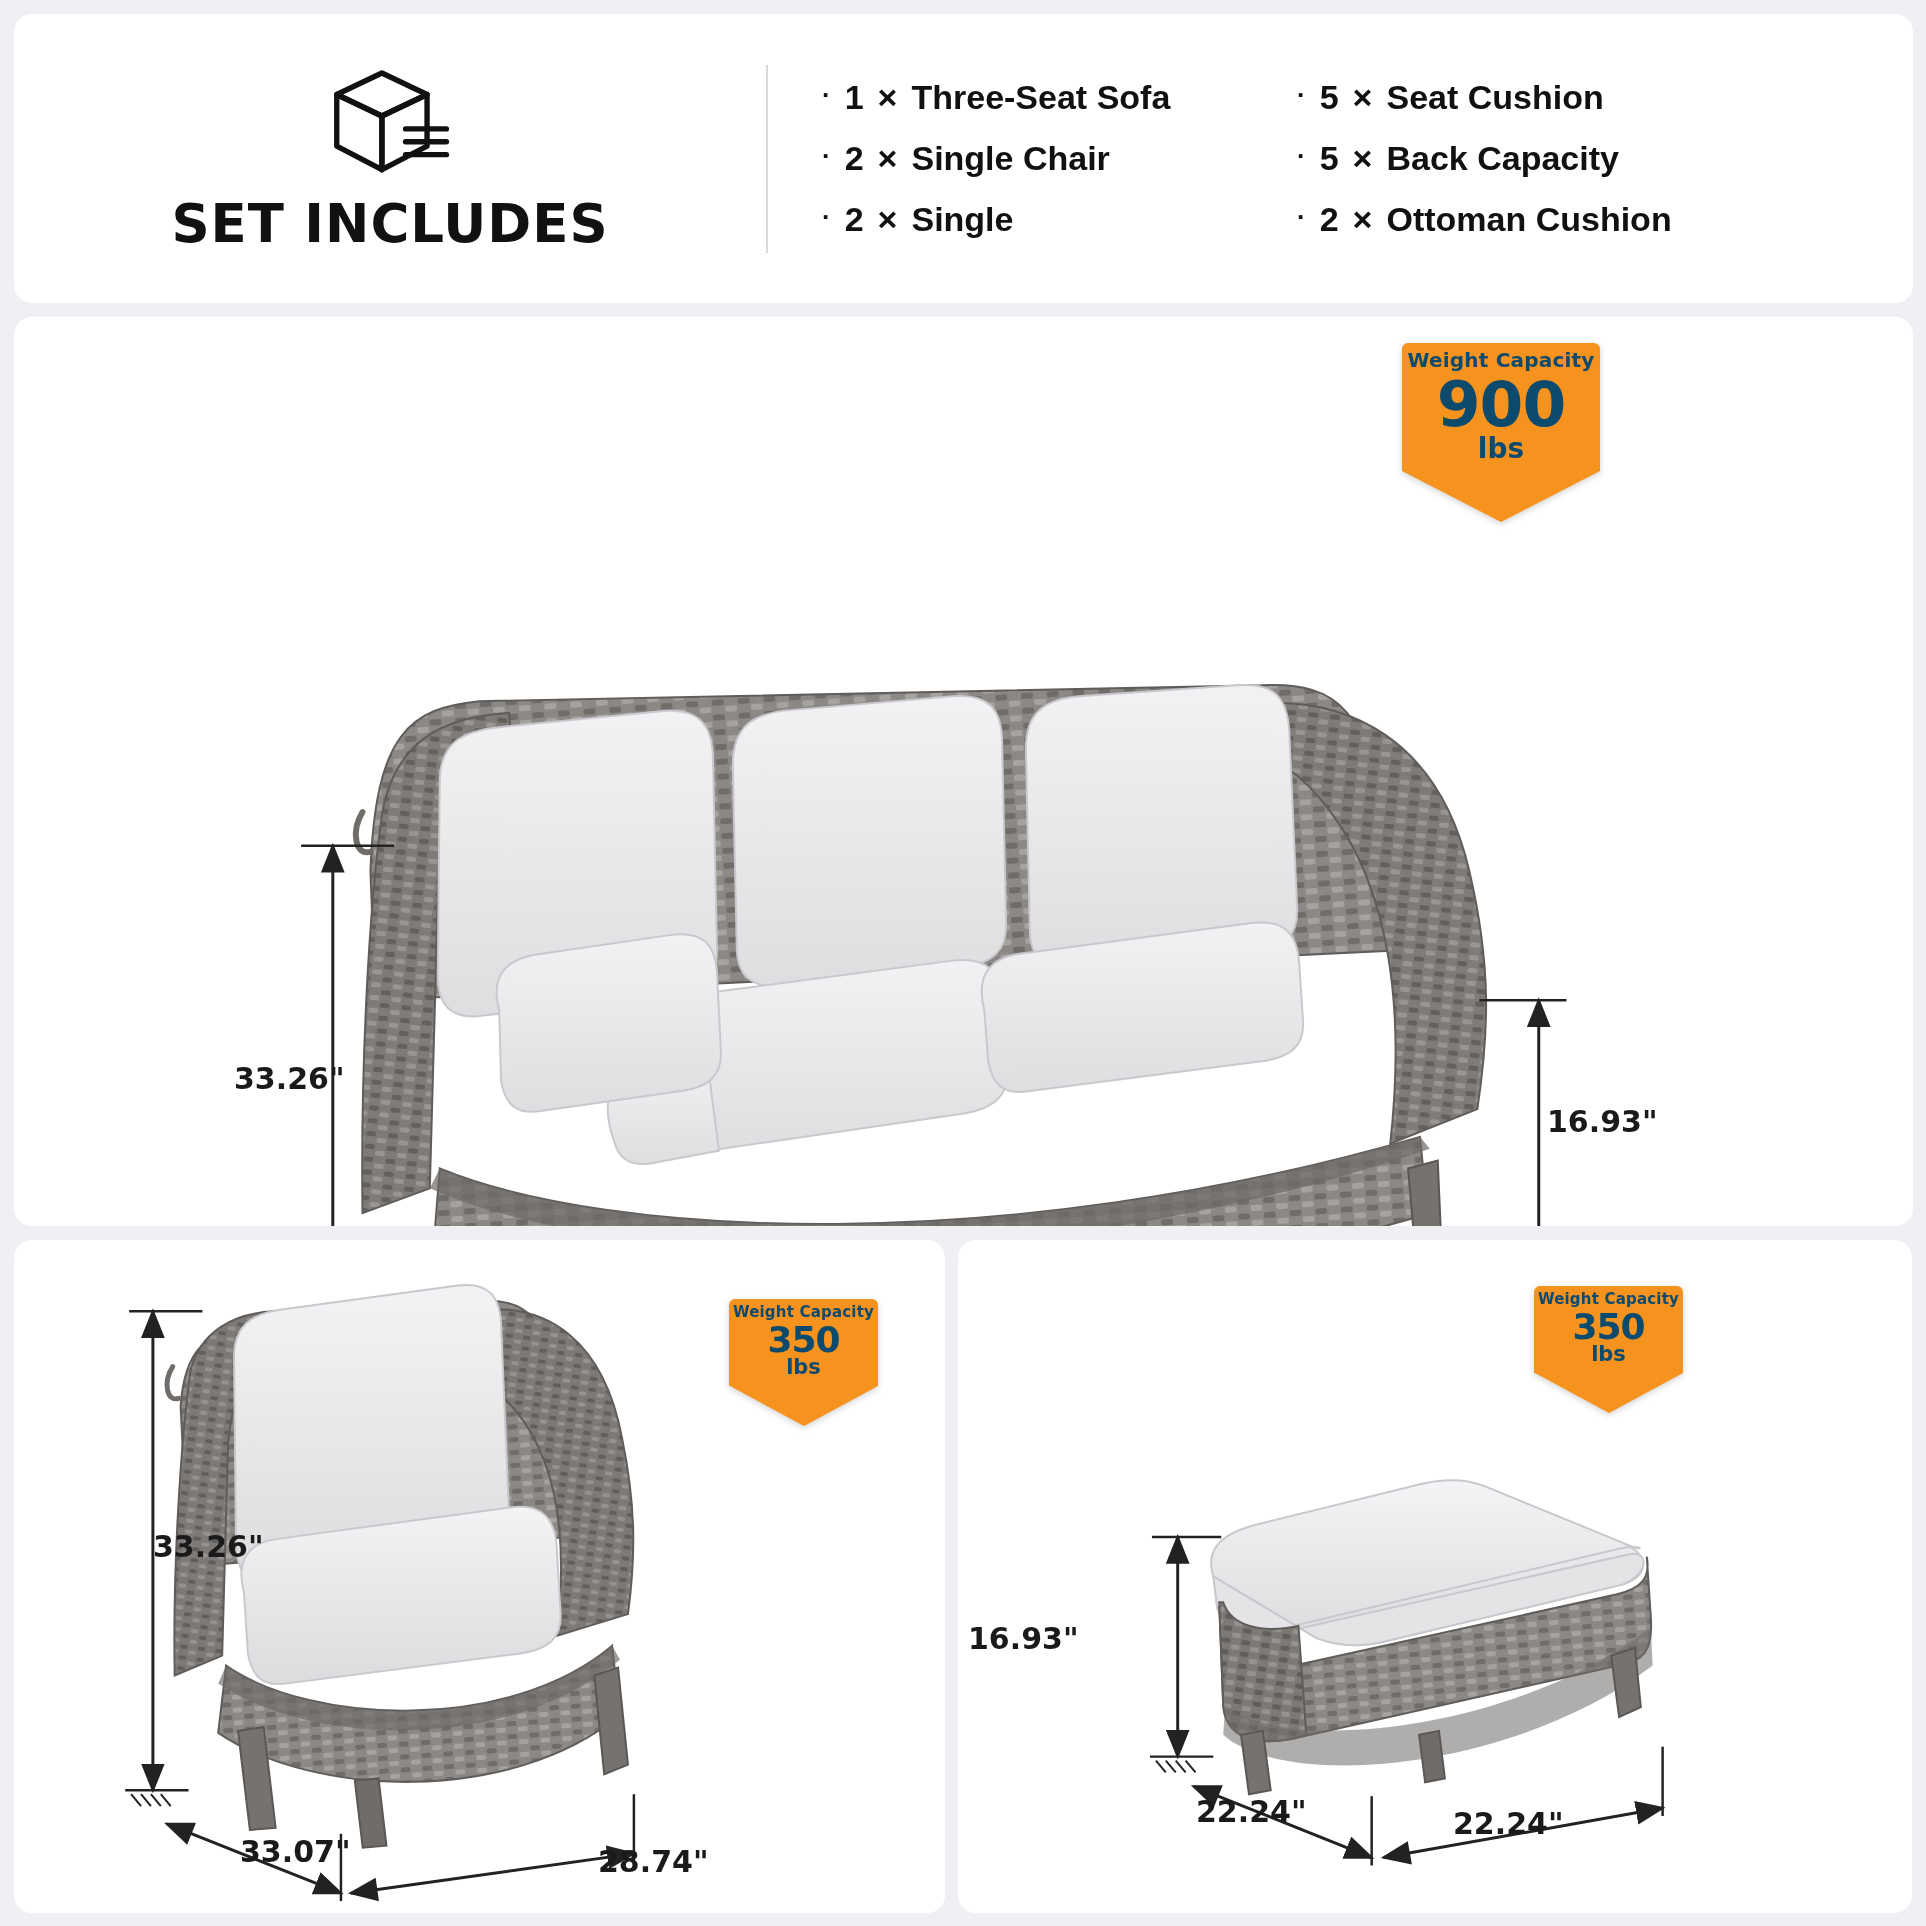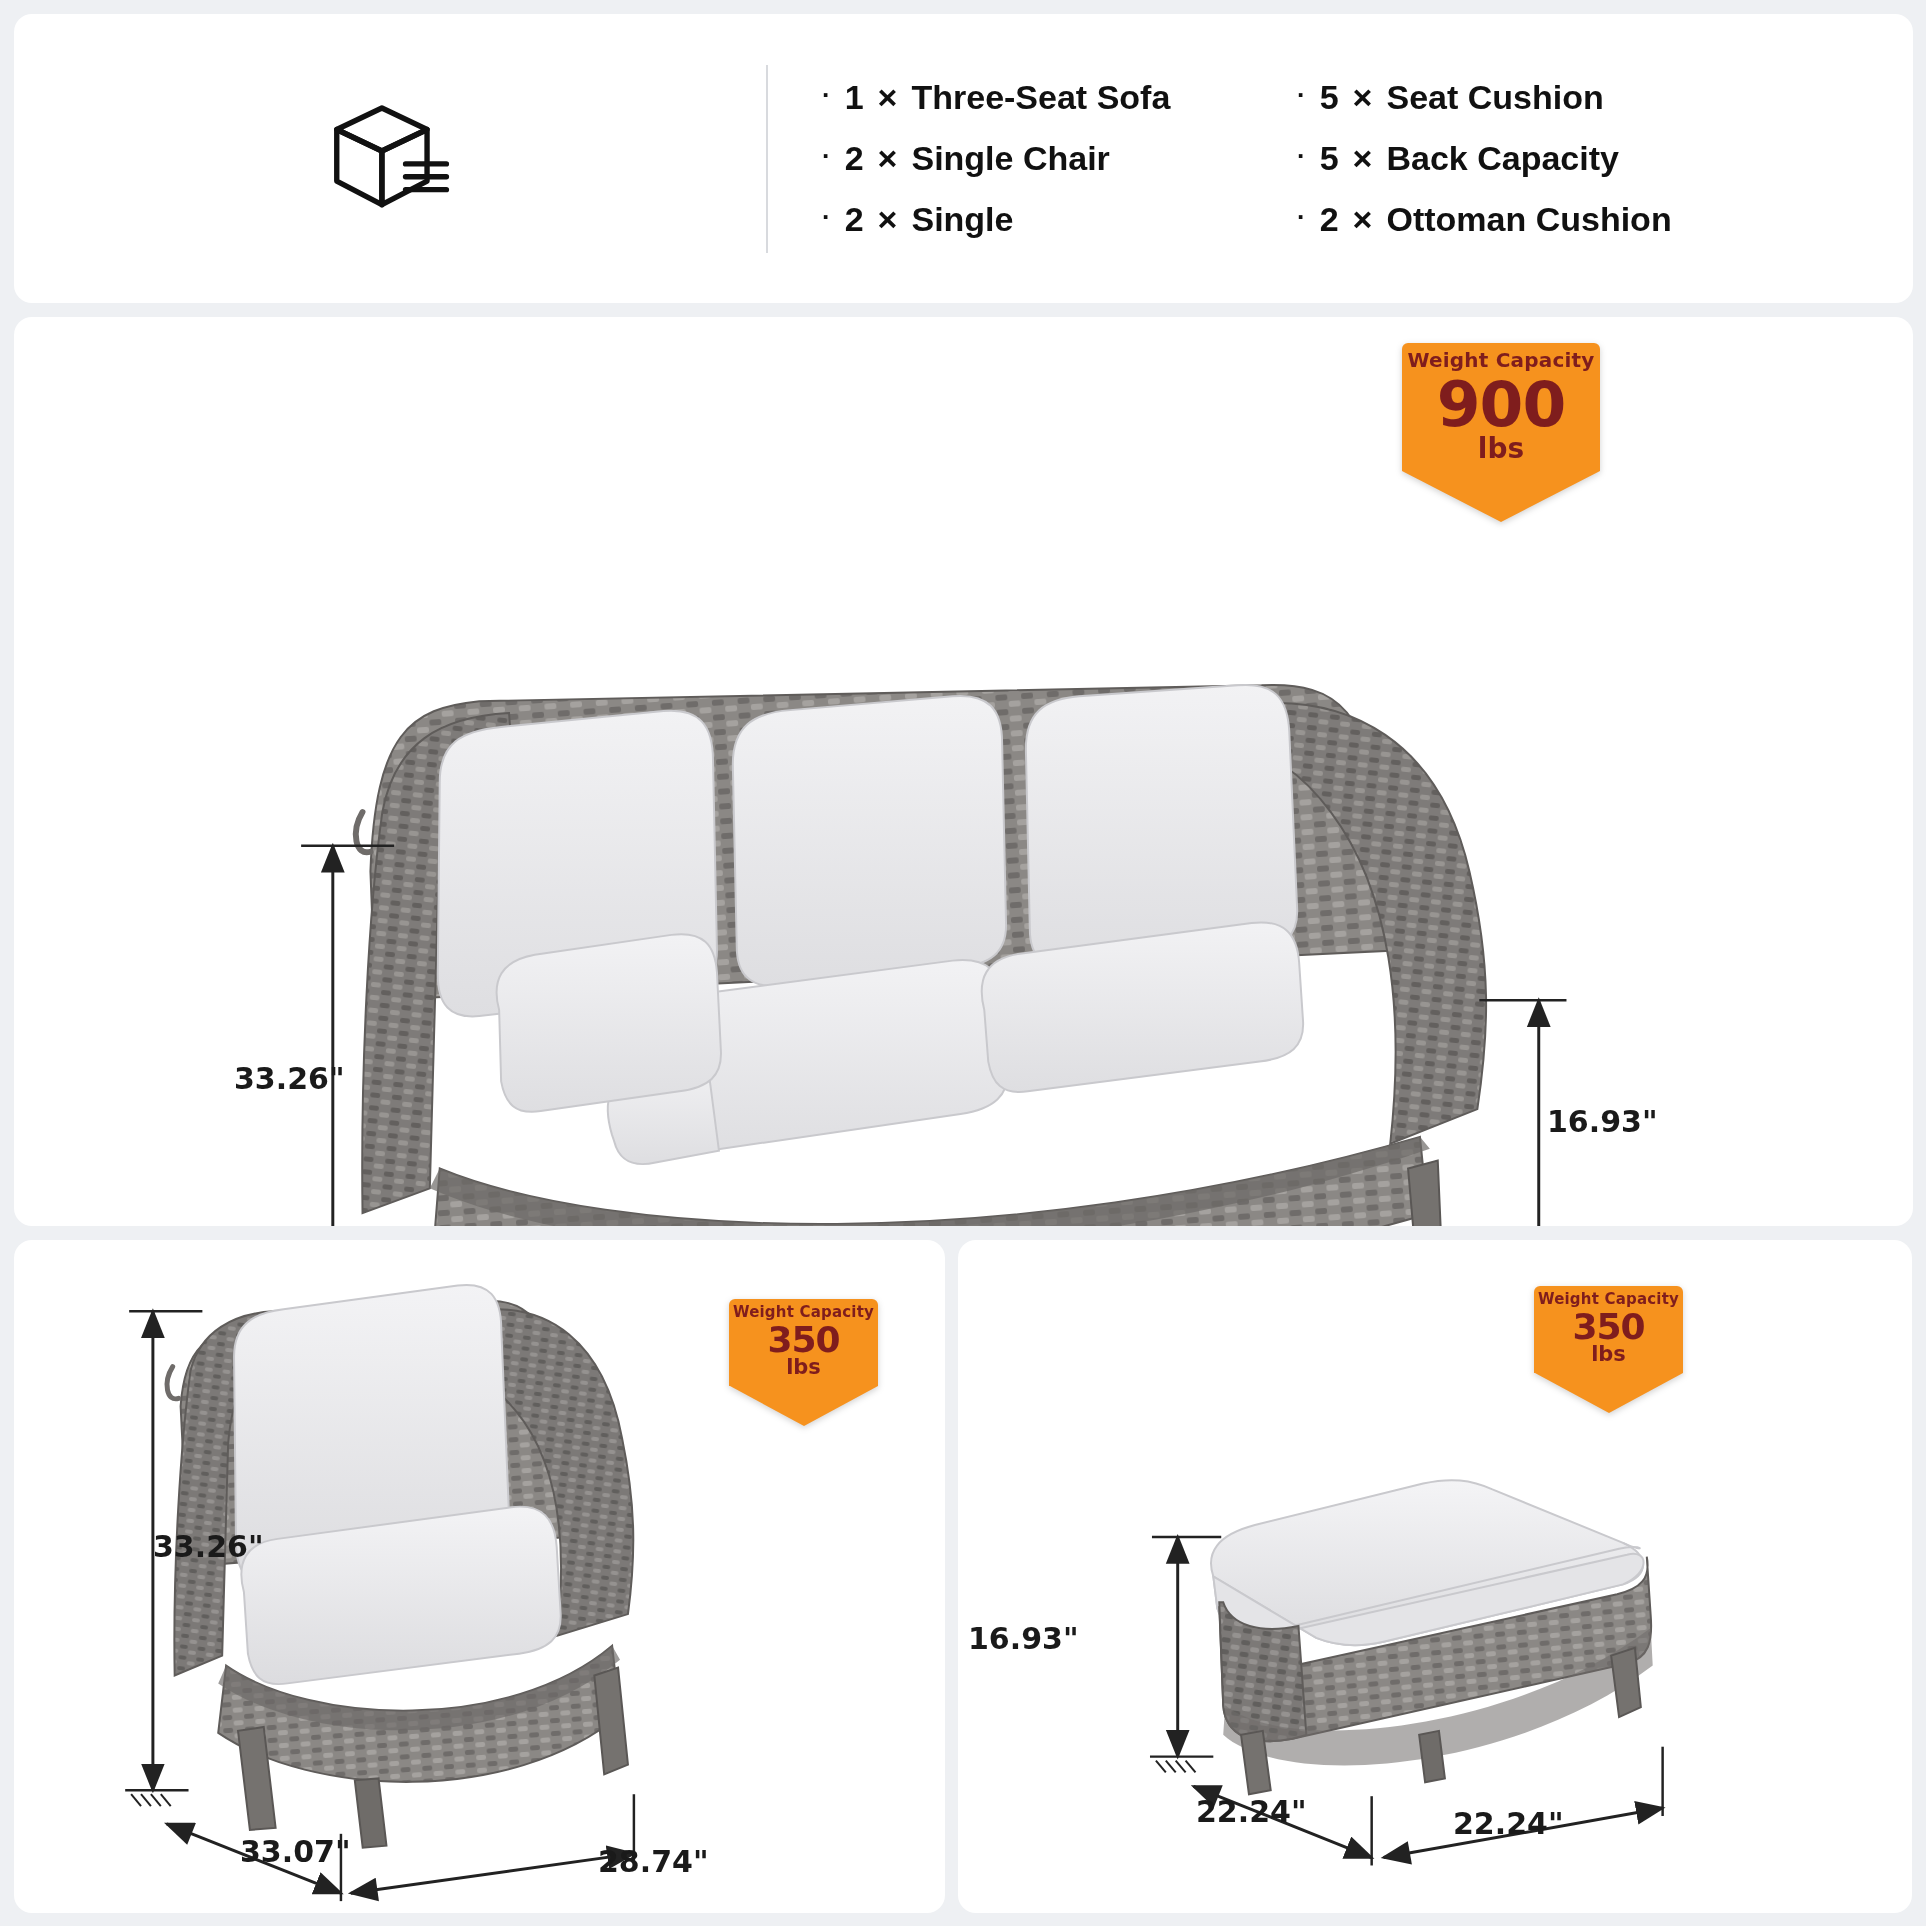--- a/index.html
+++ b/index.html
@@ -74,21 +74,21 @@
   }
 
   .stage{position:absolute;inset:0;overflow:hidden;}
 
   
   .badge{
     position:absolute;
     width:198px;
     text-align:center;
     font-family:"DejaVu Sans", sans-serif;
-    color:#7f1d1d;
+    color:#0c4a6e;
     filter:drop-shadow(0 2px 3px rgba(0,0,0,.18));
   }
   .badge .cap{
     background:#F6921E;
     border-radius:6px 6px 0 0;
     font-size:20px;font-weight:bold;
     padding:5px 0 3px;
     letter-spacing:0.2px;
   }
   .badge .body{
@@ -137,20 +137,21 @@
   <div class="card" id="card-includes">
     <div class="includes-left">
       <svg class="box-icon" viewBox="0 0 120 110">
         <path d="M10 28 L52 8 L94 28 L52 48 Z" fill="none" stroke="#111" stroke-width="5" stroke-linejoin="round"></path>
         <path d="M10 28 L10 76 L52 98 L52 48 Z" fill="none" stroke="#111" stroke-width="5" stroke-linejoin="round"></path>
         <path d="M94 28 L94 76 L52 98 L52 48 Z" fill="none" stroke="#111" stroke-width="5" stroke-linejoin="round"></path>
         <line x1="74" y1="60" x2="112" y2="60" stroke="#111" stroke-width="5" stroke-linecap="round"></line>
         <line x1="74" y1="72" x2="112" y2="72" stroke="#111" stroke-width="5" stroke-linecap="round"></line>
         <line x1="74" y1="84" x2="112" y2="84" stroke="#111" stroke-width="5" stroke-linecap="round"></line>
       </svg>
+      <div class="includes-title">SET INCLUDES</div>
     </div>
     <div class="vdivider"></div>
     <div class="includes-right">
 
       <div class="inc-item">
         <span class="inc-bullet">·</span>
         <span>1</span>
         <span>×</span>
         <span>Three-Seat Sofa</span>
       </div>

